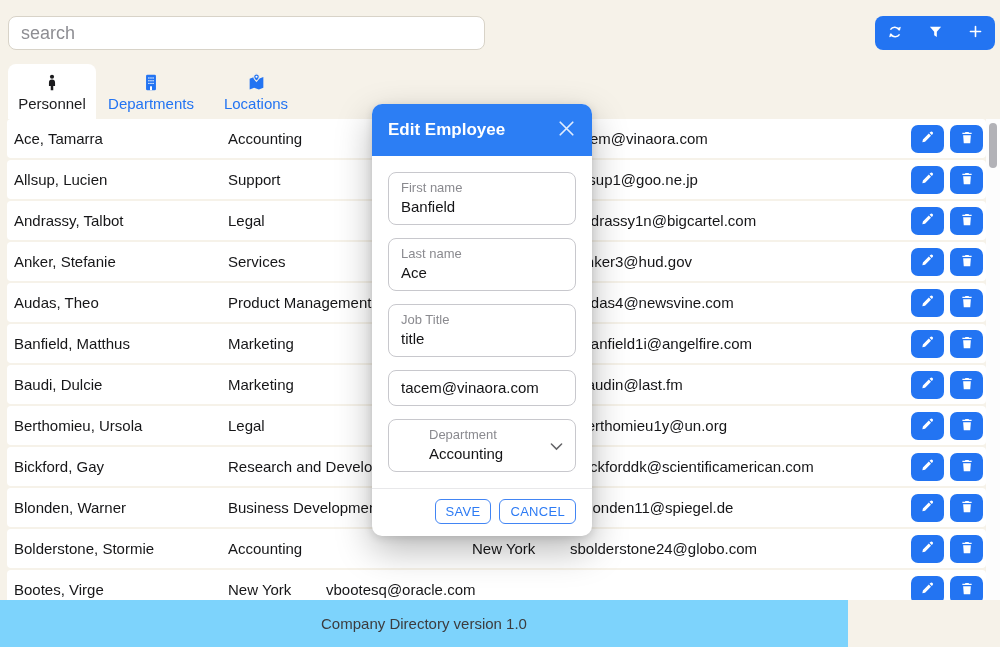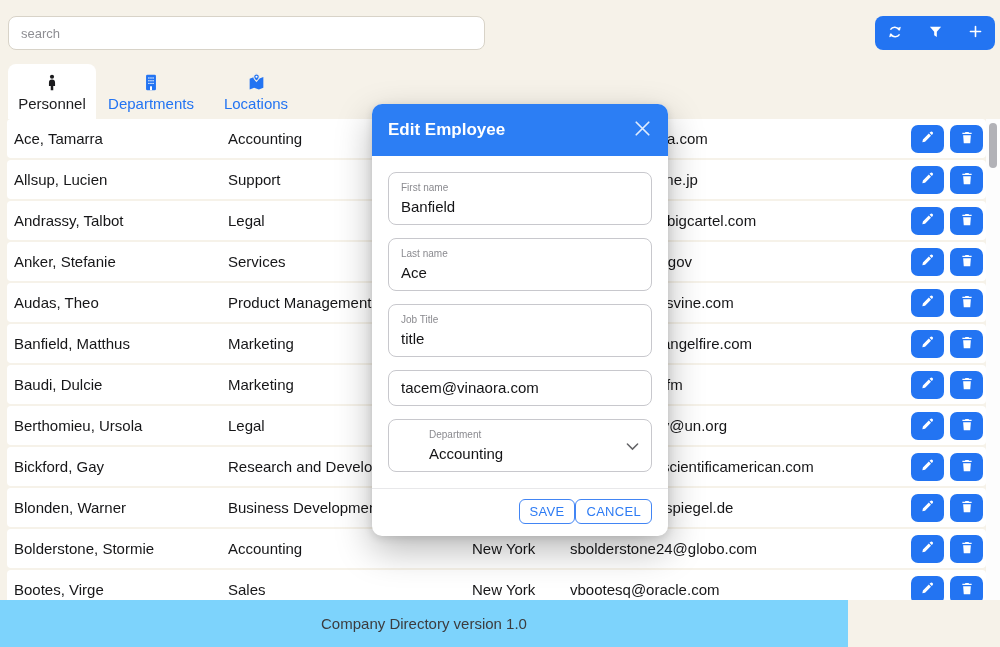--- a/index.html
+++ b/index.html
@@ -8,21 +8,21 @@
     background:#f6f2e9;
     width:1000px;height:647px;overflow:hidden;
     -webkit-font-smoothing:antialiased;
   }
   .page{position:relative;width:1000px;height:647px;background:#f6f2e9;overflow:hidden;}
 
   
   .search-input{
     position:absolute;left:8px;top:16px;width:477px;height:34px;
     box-sizing:border-box;border:1px solid #d8d3c8;border-radius:8px;
-    background:#fff;padding:0 12px;font-size:13px;color:#333;outline:none;
+    background:#fff;padding:0 12px;font-size:18px;color:#333;outline:none;
     font-family:inherit;
   }
   .search-input::placeholder{color:#8e8e93;}
   .btn-group{
     position:absolute;left:875px;top:16px;width:120px;height:34px;
     background:#2374f2;border-radius:8px;display:flex;align-items:stretch;
   }
   .tb-btn{flex:1;display:flex;align-items:center;justify-content:center;cursor:pointer;background:none;border:none;padding:0;}
 
   
@@ -50,33 +50,33 @@
 
   
   .scroll-track{position:absolute;left:986px;top:119px;width:14px;height:481px;background:#fdfdfd;}
   .scroll-thumb{position:absolute;left:3px;top:4px;width:8px;height:45px;border-radius:4px;background:#b2b2b7;cursor:pointer;}
 
   
   .footer{position:absolute;left:0;top:600px;width:848px;height:47px;background:#7dd3fc;
           text-align:center;font-size:15px;color:#3c3c3e;box-sizing:border-box;padding-top:15px;}
 
   
-  .modal{position:absolute;left:372px;top:104px;width:296px;background:#fff;border-radius:10px;
+  .modal{position:absolute;left:372px;top:104px;width:220px;background:#fff;border-radius:10px;
          box-shadow:0 14px 36px rgba(0,0,0,.28),0 2px 8px rgba(0,0,0,.12);z-index:10;}
   .modal-header{height:52px;background:#2c7ef4;border-radius:10px 10px 0 0;
                 display:flex;align-items:center;justify-content:space-between;padding:0 16px;}
   .modal-title{color:#fff;font-size:17px;font-weight:bold;}
   .modal-close{background:none;border:none;cursor:pointer;padding:2px;display:flex;}
   .modal-body{padding:16px;display:flex;flex-direction:column;gap:13px;}
   .field{position:relative;border:1px solid #c8c8cd;border-radius:8px;padding:7px 12px 8px;cursor:text;}
-  .field-label{font-size:10px;color:#8a8a8f;line-height:15px;margin-bottom:2px;}
+  .field-label{font-size:13px;color:#8a8a8f;line-height:15px;margin-bottom:2px;}
   .field-value{font-size:15px;color:#141416;line-height:19px;white-space:nowrap;overflow:hidden;}
   .field .chevron{position:absolute;right:12px;top:50%;transform:translateY(-40%);display:flex;}
   .field.select{cursor:pointer;padding-left:40px;}
-  .modal-footer{border-top:1px solid #e8e8ea;padding:10px 16px 12px;display:flex;justify-content:flex-end;}
+  .modal-footer{border-top:1px solid #e8e8ea;padding:10px 16px 12px;display:flex;justify-content:flex-end;gap:8px;}
   .btn-outline{background:#fff;border:1.5px solid #4285f4;border-radius:6px;color:#2d7bf4;
                font-size:13px;font-weight:500;letter-spacing:.3px;padding:4px 10px;cursor:pointer;
                font-family:inherit;}
 </style>
 </head>
 <body>
 
 <div class="page">
 
   <input class="search-input" type="text" placeholder="search" style="">
@@ -397,21 +397,20 @@
             <svg width="14" height="15" viewBox="0 0 16 16">
               <path d="M6.2 1.6h3.6l.5 1h3v1.5H2.7V2.6h3zM3.6 5.3h8.8l-.7 9.2H4.3z" fill="#fff"></path>
             </svg>
           </span>
         </button>
       </span>
     </div>
 
     <div class="row">
       <span class="c-name">Bootes, Virge</span>
-      <span class="c-dept">Sales</span>
       <span class="c-city">New York</span>
       <span class="c-email">vbootesq@oracle.com</span>
       <span class="c-actions">
         <button class="icon-btn">
           <span>
             <svg width="15" height="15" viewBox="0 0 16 16">
               <path d="M11.1 2.1a1.6 1.6 0 0 1 2.3 2.3l-.9.9-2.3-2.3zM9.4 3.8l2.3 2.3-6.3 6.3-2.9.6.6-2.9z" fill="#fff"></path>
             </svg>
           </span>
         </button>

